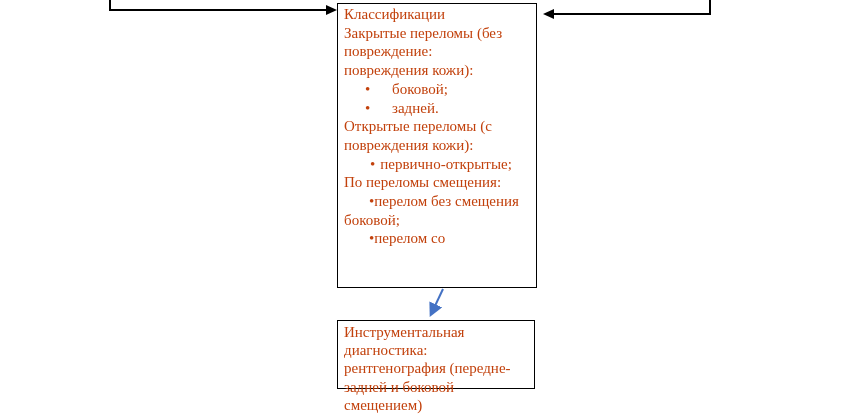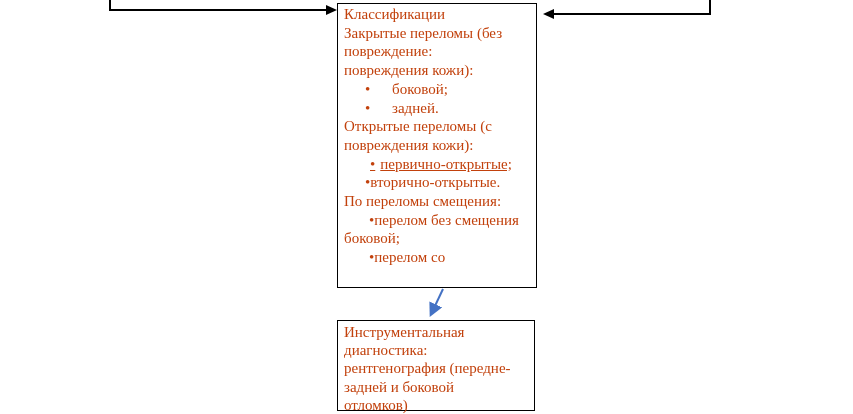--- a/index.html
+++ b/index.html
@@ -6,26 +6,26 @@
   .canvas{
     position:relative;width:853px;height:414px;background:#ffffff;overflow:hidden;
     font-family:"Liberation Serif",serif;color:#c2410c;
   }
   
   .tbox{
     position:absolute;box-sizing:border-box;background:#fff;
     border:1.5px solid #000;font-size:15px;padding:1px 6px;
   }
   #classification-box{left:337px;top:3px;width:200px;height:285px;line-height:18.7px;}
-  #diagnostics-box{left:337px;top:320px;width:198px;height:91px;line-height:18.2px;padding-top:2px;}
+  #diagnostics-box{left:337px;top:320px;width:198px;height:69px;line-height:18.2px;padding-top:2px;}
   .ln{white-space:nowrap;}
   
   .b1{padding-left:21px;}
   .b1 .bullet{display:inline-block;width:27px;}
-  .b2{padding-left:26px;text-decoration:underline;}
+  .b2{padding-left:26px;}
   .b2 .bullet{margin-right:5px;}
   .b3{padding-left:21px;}
   .b4{padding-left:25px;}
   
   .vline,.hline{position:absolute;background:#000;}
   .arrowhead{position:absolute;width:0;height:0;}
   .arrow-right{border-top:5px solid transparent;border-bottom:5px solid transparent;border-left:11px solid #000;}
   .arrow-left{border-top:5px solid transparent;border-bottom:5px solid transparent;border-right:11px solid #000;}
   .blue-arrow{position:absolute;left:422px;top:288px;}
 </style>
@@ -49,37 +49,36 @@
   <div class="tbox" id="classification-box">
     <div class="ln">Классификации</div>
     <div class="ln">Закрытые переломы (без</div>
     <div class="ln">повреждение:</div>
     <div class="ln">повреждения кожи):</div>
     <div class="ln b1"><span class="bullet">•</span><span>боковой;</span></div>
     <div class="ln b1"><span class="bullet">•</span><span>задней.</span></div>
     <div class="ln">Открытые переломы (с</div>
     <div class="ln">повреждения кожи):</div>
     <div class="ln b2"><span class="bullet">•</span><span>первично-открытые;</span></div>
-    <div class="ln b3"><span class="bullet">•</span><span>вторично-открытые.</span></div>
     <div class="ln">По переломы смещения:</div>
     <div class="ln b4"><span class="bullet">•</span><span>перелом без смещения</span></div>
     <div class="ln">боковой;</div>
     <div class="ln b4"><span class="bullet">•</span><span>перелом со</span></div>
   </div>
 
   <svg class="blue-arrow" width="34" height="34">
     <defs>
       <marker id="blue-ah" markerWidth="9" markerHeight="9" refX="2" refY="3.5" orient="auto">
         <path d="M0,0 L7,3.5 L0,7 z" fill="#4472C4"></path>
       </marker>
     </defs>
     <line x1="21" y1="1" x2="12" y2="20" stroke-width="2" marker-end="url(#blue-ah)" stroke="#4472C4"></line>
   </svg>
 
   <div class="tbox" id="diagnostics-box">
     <div class="ln">Инструментальная</div>
     <div class="ln">диагностика:</div>
     <div class="ln">рентгенография (передне-</div>
     <div class="ln">задней и боковой</div>
-    <div class="ln">отломков)</div>
+    <div class="ln">смещением)</div>
   </div>
 
 </div>
 
 </body></html>

